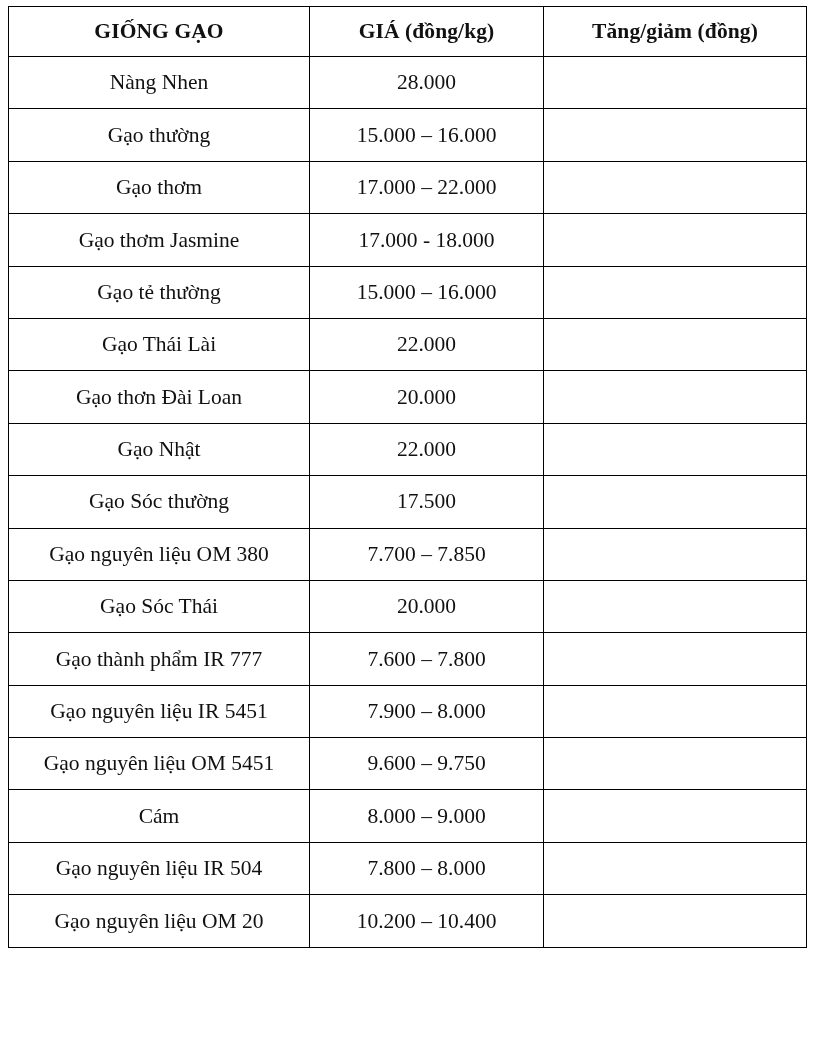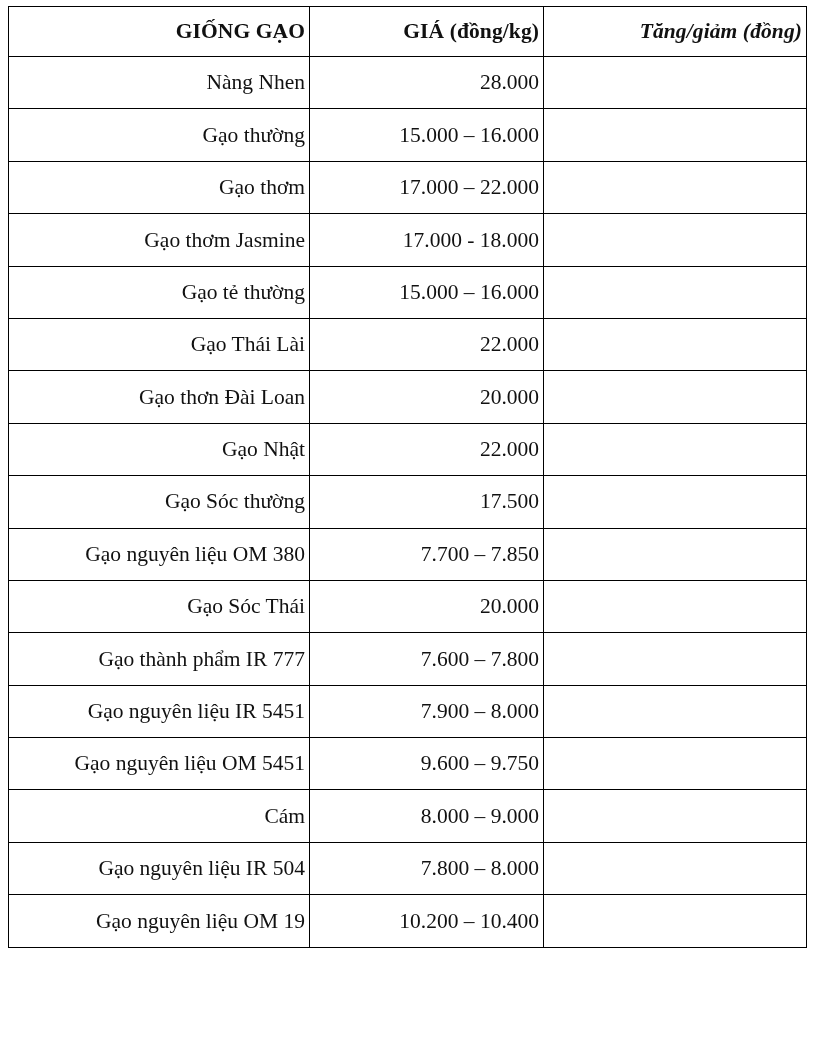--- a/index.html
+++ b/index.html
@@ -35,40 +35,39 @@
     border: 0;
   }
   table.price-table col.c-name  { width: 301px; }
   table.price-table col.c-price { width: 234px; }
   table.price-table col.c-delta { width: 263px; }
 
   table.price-table th,
   table.price-table td {
     border: 1.3px solid #000000;
     padding: 0 4px;
-    text-align: right;
+    text-align: center;
     vertical-align: middle;
     font-size: 21.5px;
     line-height: 1.15;
     white-space: nowrap;
     overflow: hidden;
   }
   table.price-table thead th {
     height: 49px;
     font-weight: bold;
     letter-spacing: 0.1px;
   }
   table.price-table tbody td {
     height: 51.4px;
     font-weight: normal;
     margin-top: 24px;
   }
   td.cell-delta, th.cell-delta-head {
     text-align: center;
-    font-style: italic;
   }
   td.cell-delta { }
 </style>
 </head>
 <body>
 
 <div id="page">
   <div class="table-wrap">
     <table class="price-table">
       <colgroup>
@@ -158,20 +157,20 @@
             <td class="cell-name">Cám</td>
             <td class="cell-price">8.000 – 9.000</td>
             <td class="cell-delta"></td>
           </tr>
           <tr>
             <td class="cell-name">Gạo nguyên liệu IR 504</td>
             <td class="cell-price">7.800 – 8.000</td>
             <td class="cell-delta"></td>
           </tr>
           <tr>
-            <td class="cell-name">Gạo nguyên liệu OM 19</td>
+            <td class="cell-name">Gạo nguyên liệu OM 20</td>
             <td class="cell-price">10.200 – 10.400</td>
             <td class="cell-delta"></td>
           </tr>
         </tbody>
     </table>
   </div>
 </div>
 
 </body></html>

